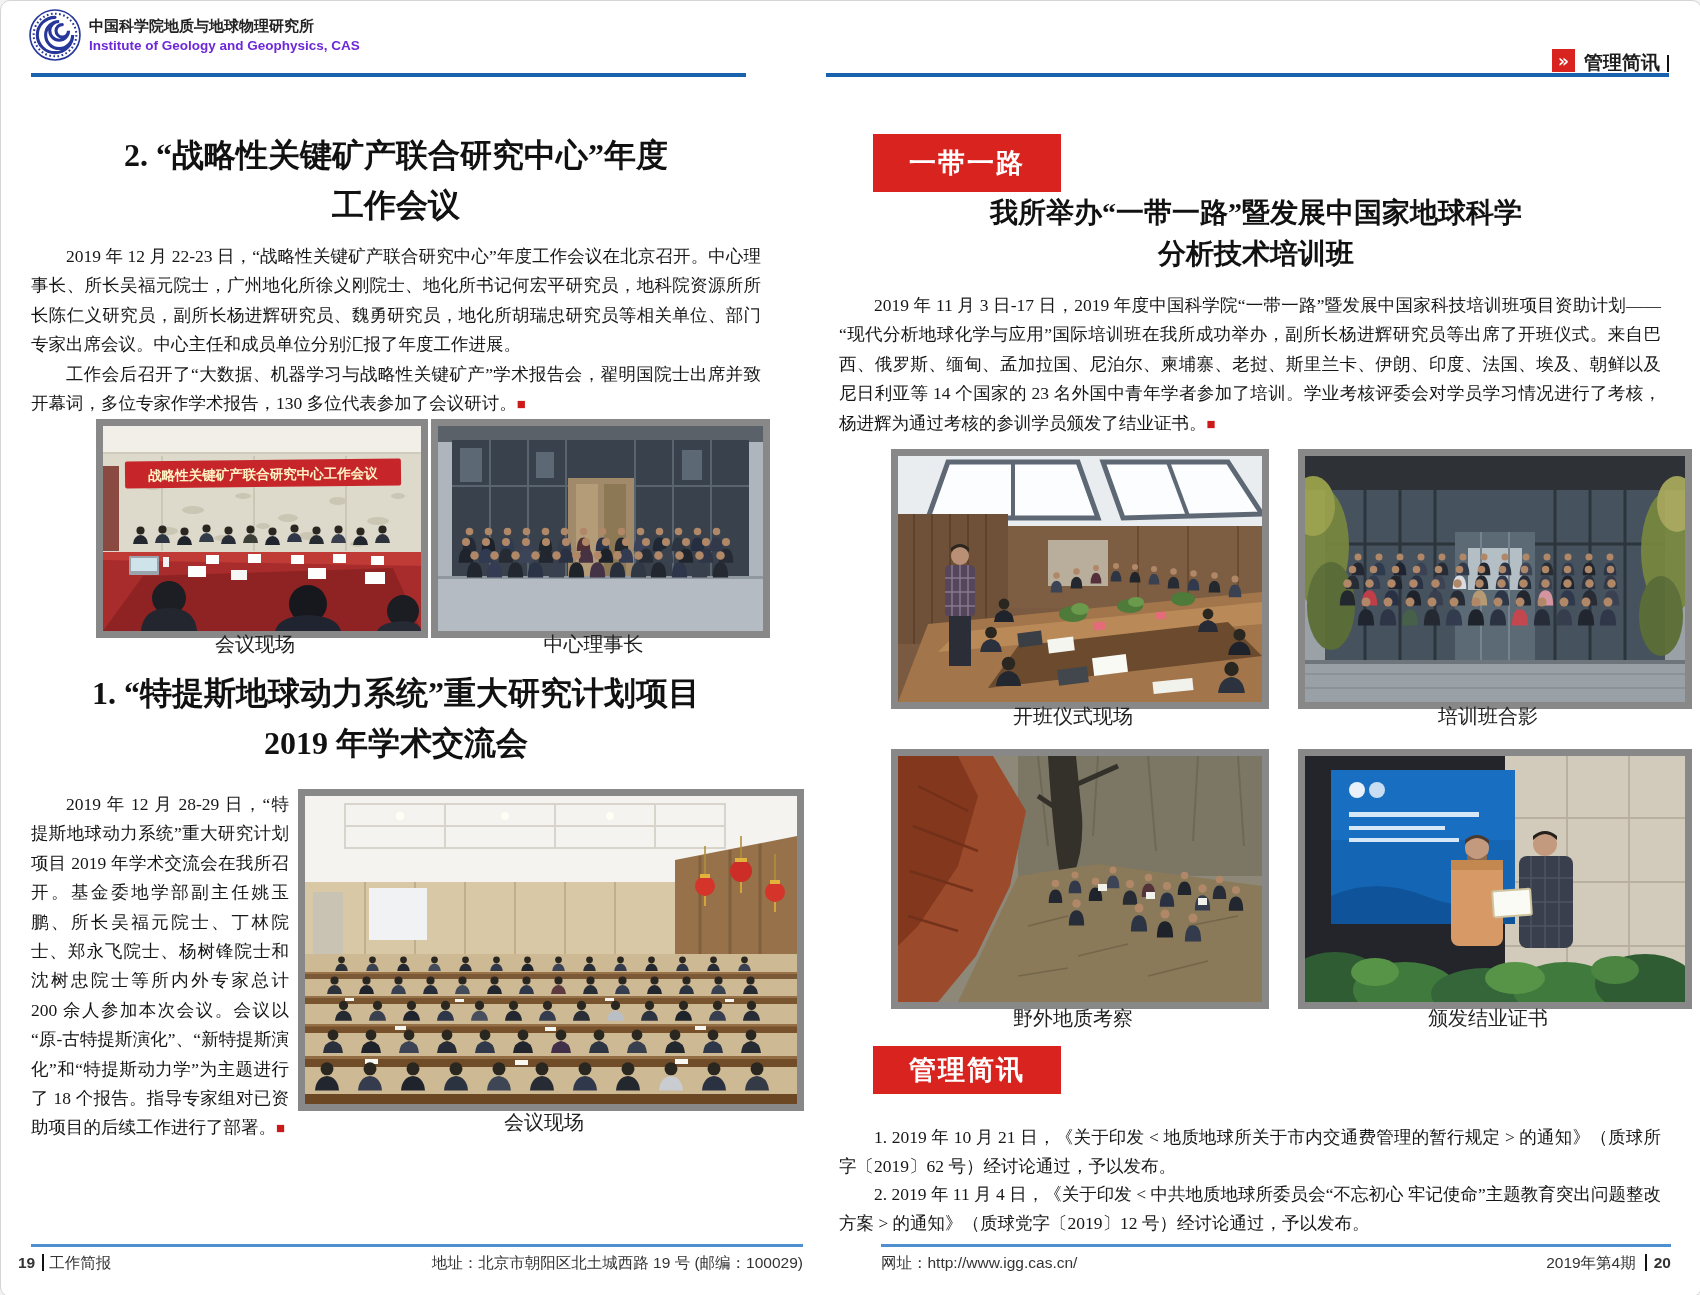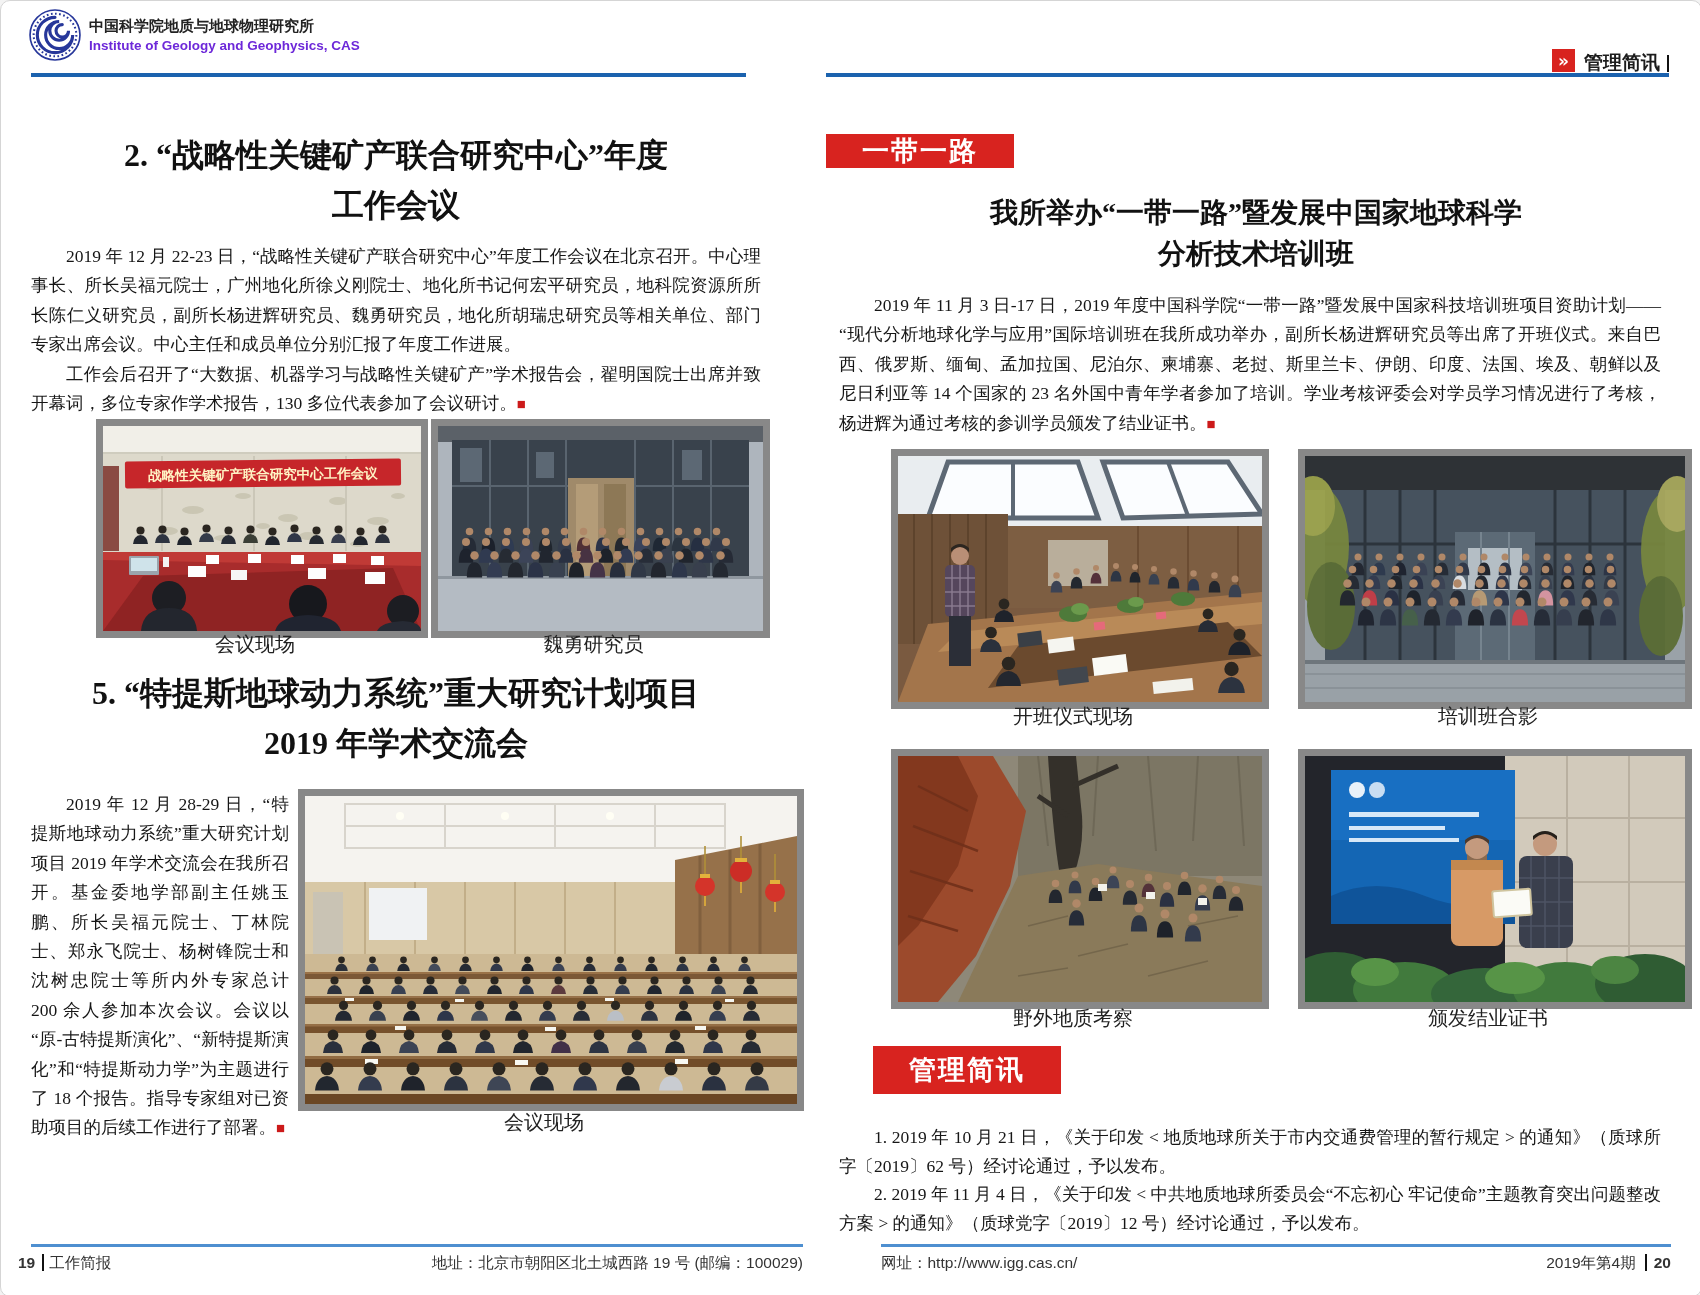--- a/index.html
+++ b/index.html
@@ -202,24 +202,24 @@
           <use href="#pp" x="192" y="115" width="17" height="46" fill="#303846"></use>
           <use href="#pp" x="212" y="115" width="17" height="46" fill="#22262e"></use>
           <use href="#pp" x="233" y="115" width="17" height="46" fill="#2d364a"></use>
           <use href="#pp" x="253" y="115" width="17" height="46" fill="#383f4d"></use>
           <use href="#pp" x="274" y="115" width="17" height="46" fill="#242932"></use>
       </g>
     </svg>
   </figure>
 
   <div class="caption" style="left:95px;top:630px;width:318px;">会议现场</div>
-  <div class="caption" style="left:430px;top:630px;width:325px;">魏勇研究员</div>
+  <div class="caption" style="left:430px;top:630px;width:325px;">中心理事长</div>
 
   <div class="art-title" style="left:30px;top:668px;width:730px;">
-    <div>5. “特提斯地球动力系统”重大研究计划项目</div>
+    <div>1. “特提斯地球动力系统”重大研究计划项目</div>
     <div>2019 年学术交流会</div>
   </div>
 
   <div class="para" style="left:30px;top:789px;width:258px;">
     <p><span>2019 年 12 月 28-29 日，“特提斯地球动力系统”重大研究计划项目 2019 年学术交流会在我所召开。基金委地学部副主任姚玉鹏、所长吴福元院士、丁林院士、郑永飞院士、杨树锋院士和沈树忠院士等所内外专家总计 200 余人参加本次会议。会议以“原-古特提斯演化”、“新特提斯演化”和“特提斯动力学”为主题进行了 18 个报告。指导专家组对已资助项目的后续工作进行了部署。</span><span class="endmark">■</span></p>
   </div>
 
   <figure class="photo" style="left:297px;top:788px;width:492px;height:308px;">
     <svg viewBox="0 0 492 308" preserveAspectRatio="none">
       <rect width="492" height="308" fill="#efece4"></rect>
@@ -358,21 +358,21 @@
             <use href="#pb" x="354" y="264" width="24" height="32" fill="#c9ccd1"></use>
             <use href="#pb" x="397" y="264" width="24" height="32" fill="#2a3140"></use>
             <use href="#pb" x="440" y="264" width="24" height="32" fill="#343a46"></use>
           </g>
         <rect x="0" y="298" width="492" height="10" fill="#6b4724"></rect>
       </g>
     </svg>
   </figure>
   <div class="caption" style="left:297px;top:1108px;width:492px;">会议现场</div>
 
-  <div class="badge" style="left:825px;top:133px;width:188px;height:34px;">一带一路</div>
+  <div class="badge" style="left:872px;top:133px;width:188px;height:58px;">一带一路</div>
 
   <div class="art-title" style="left:835px;top:192px;width:840px;font-size:28px;line-height:1.45;">
     <div>我所举办“一带一路”暨发展中国家地球科学</div>
     <div>分析技术培训班</div>
   </div>
 
   <div class="para" style="left:838px;top:290px;width:822px;">
     <p><span>2019 年 11 月 3 日-17 日，2019 年度中国科学院“一带一路”暨发展中国家科技培训班项目资助计划——“现代分析地球化学与应用”国际培训班在我所成功举办，副所长杨进辉研究员等出席了开班仪式。来自巴西、俄罗斯、缅甸、孟加拉国、尼泊尔、柬埔寨、老挝、斯里兰卡、伊朗、印度、法国、埃及、朝鲜以及尼日利亚等 14 个国家的 23 名外国中青年学者参加了培训。学业考核评委会对学员学习情况进行了考核，杨进辉为通过考核的参训学员颁发了结业证书。</span><span class="endmark">■</span></p>
   </div>
 

